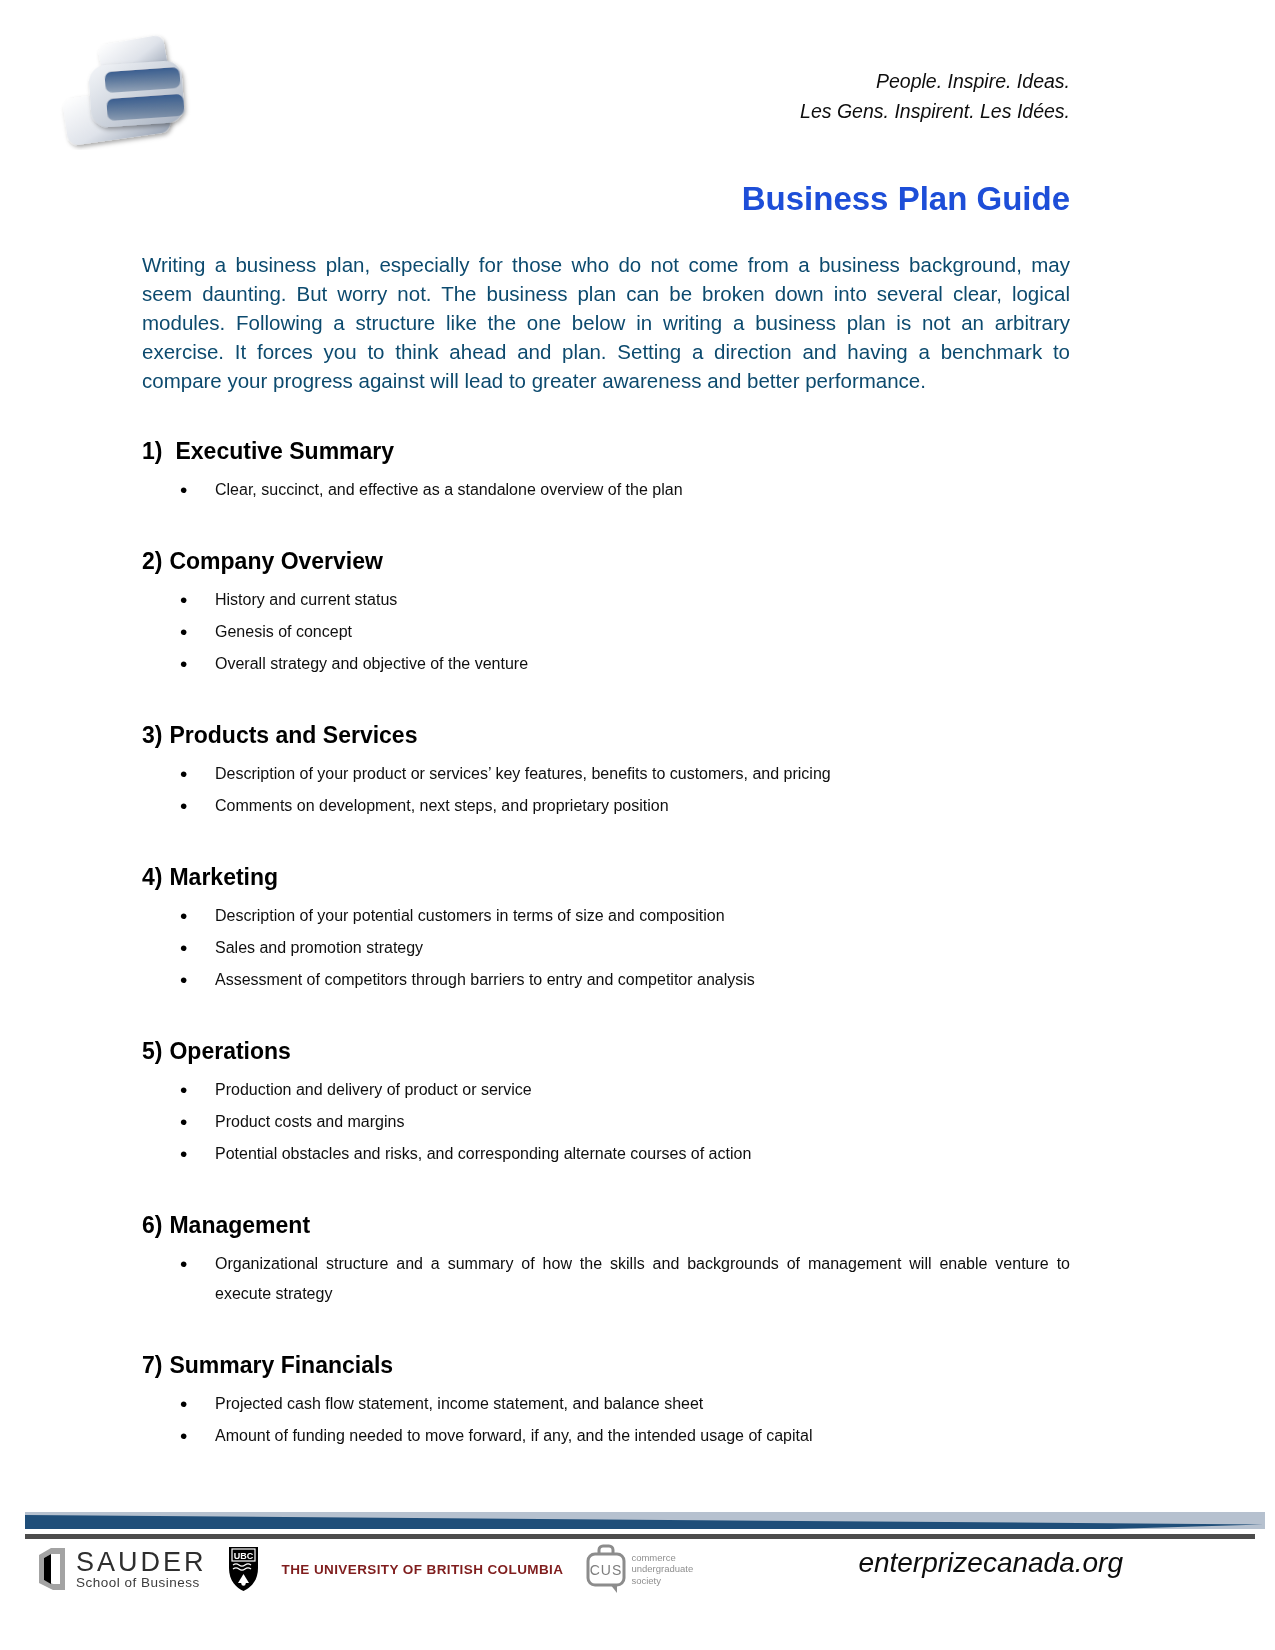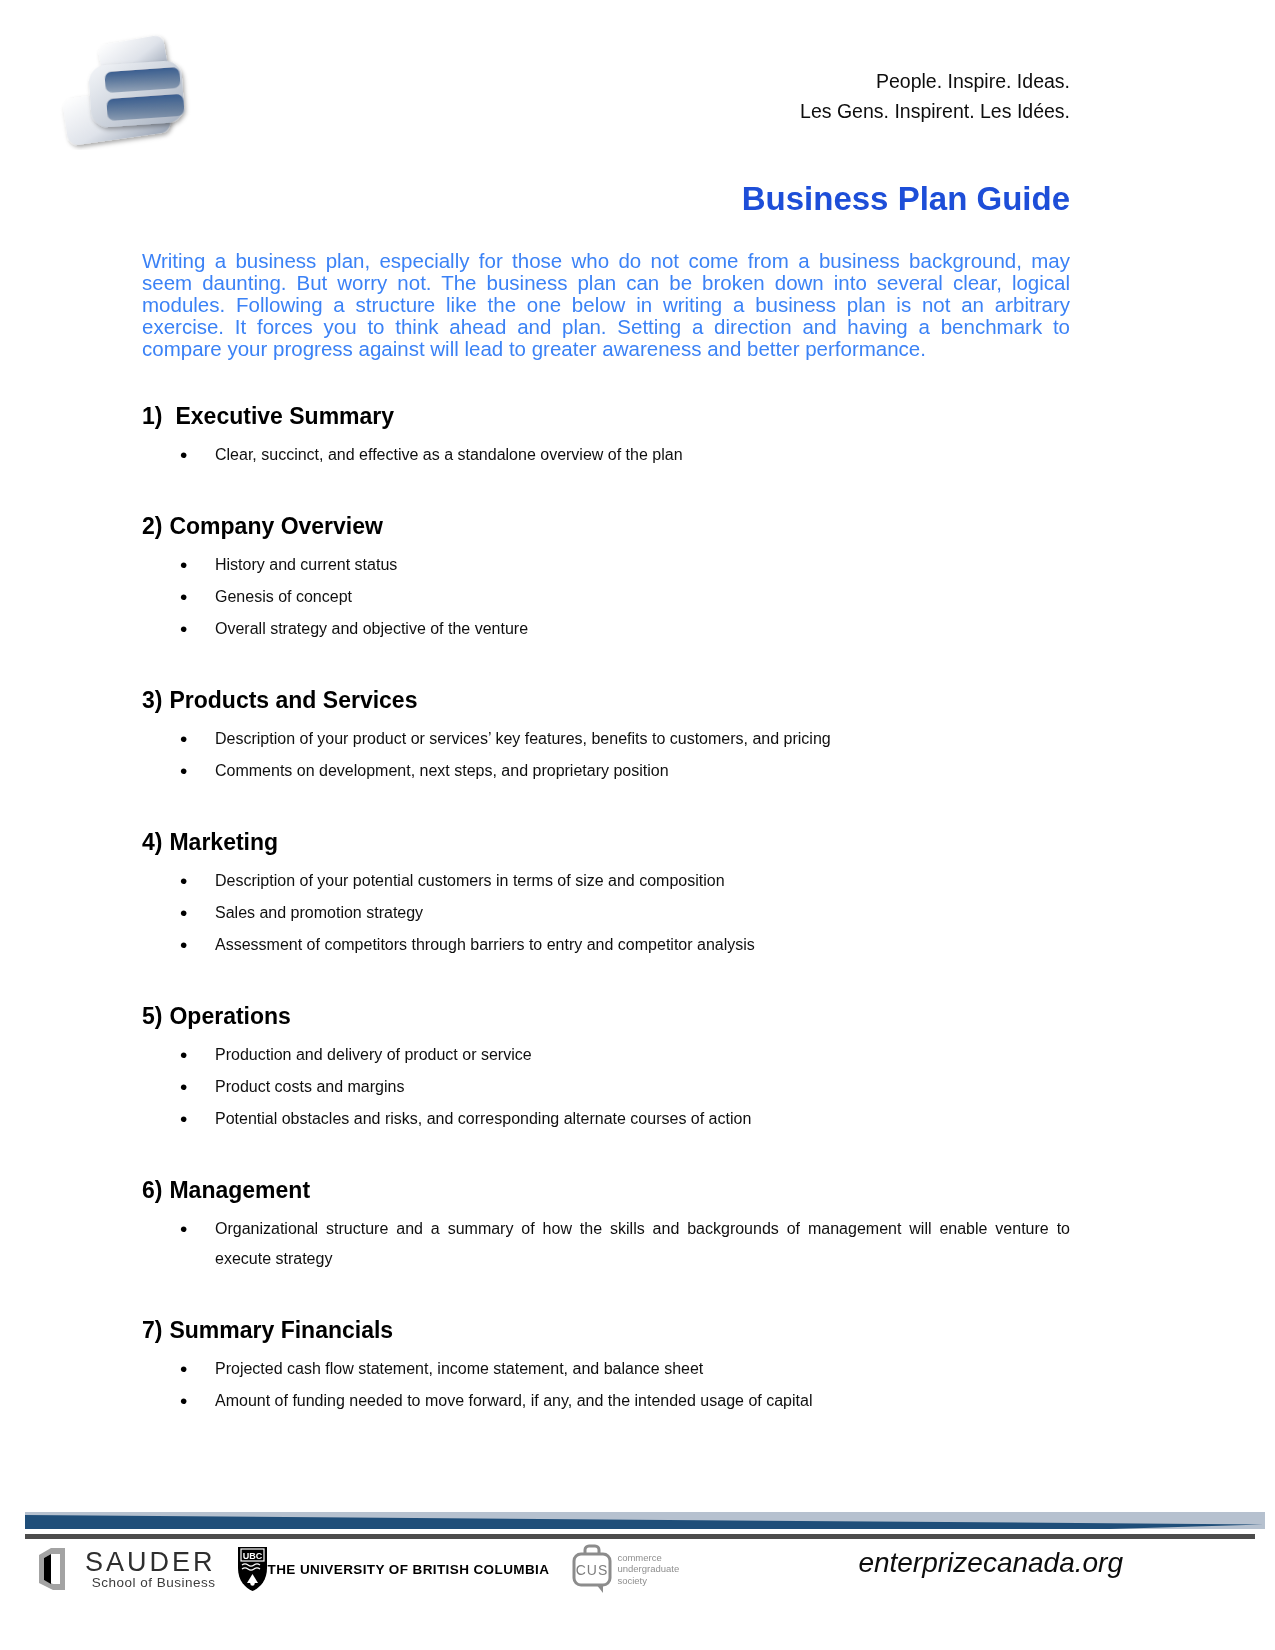--- a/index.html
+++ b/index.html
@@ -6,46 +6,46 @@
   .page{
     position:relative;width:1275px;height:1650px;background:#ffffff;overflow:hidden;
     font-family:"Liberation Sans","DejaVu Sans",sans-serif;color:#111;
   }
   
   .logo{position:absolute;left:60px;top:30px;display:flex;align-items:center;}
   .logo-icon{width:134px;height:120px;flex:0 0 auto;}
   .wordmark{margin-left:14px;white-space:nowrap;display:flex;align-items:baseline;}
   .wordmark .primary{font-size:45px;font-weight:400;letter-spacing:1px;color:#222;}
   .wordmark .secondary{font-size:31px;font-weight:400;letter-spacing:1.5px;color:#3d3d3d;margin-left:13px;}
-  .tagline{position:absolute;right:205px;top:66px;text-align:right;
+  .tagline{position:absolute;right:205px;top:66px;text-align:right;font-style:italic;
            font-size:19.5px;line-height:30px;color:#0d0d0d;}
   
   .content{position:absolute;left:142px;top:172px;width:928px;}
   h1.doc-title{margin:8px 0 0 0;font-size:33px;line-height:38px;font-weight:bold;
                text-align:right;color:#1d4ed8;}
-  p.intro{margin:32px 0 18px 0;font-size:20.5px;line-height:22px;text-align:justify;color:#3b82f6;}
+  p.intro{margin:32px 0 18px 0;font-size:20.5px;line-height:29px;text-align:justify;color:#0c4a6e;}
   .section h2{margin:42px 0 10px 0;font-size:23px;line-height:28px;font-weight:bold;color:#000;}
   .section h2 .num{margin-right:7px;}
   .section.first h2 .num{margin-right:13px;}
   .section ul{margin:0;padding:0;list-style:none;}
   .section li{position:relative;padding-left:73px;font-size:16px;line-height:30px;
               margin:0 0 2px 0;color:#0f0f0f;}
   .section li::before{content:"\2022";position:absolute;left:38px;top:0;font-size:21px;color:#000;}
   .section li.justify{text-align:justify;}
   
   .band{position:absolute;left:25px;top:1512px;width:1240px;height:17px;}
   .band svg{display:block;width:100%;height:100%;}
   .rule{position:absolute;left:25px;top:1534px;width:1230px;height:5px;background:#4c4c4c;}
   .partners{position:absolute;left:38px;top:1543px;display:flex;align-items:center;}
   .partner{display:flex;align-items:center;}
-  .sauder-text{margin-left:19px;text-align:right;}
+  .sauder-text{margin-left:10px;}
   .sauder-name{font-size:27px;letter-spacing:3px;color:#2e2e2e;line-height:26px;}
   .sauder-sub{font-size:13.5px;letter-spacing:0.5px;color:#3c3c3c;line-height:15px;}
   .ubc{margin-left:22px;}
-  .ubc-label{margin-left:1px;font-size:13.5px;font-weight:bold;letter-spacing:0.4px;color:#000000;}
+  .ubc-label{margin-left:24px;font-size:13.5px;font-weight:bold;letter-spacing:0.4px;color:#7f1d1d;}
   .cus{margin-left:22px;}
   .cus-text{margin-left:4px;font-size:9.5px;line-height:11.5px;color:#8f8f8f;}
   .website{position:absolute;right:152px;top:1547px;font-style:italic;font-size:28px;color:#0d0d0d;}
 </style>
 </head>
 <body>
 
 <div class="page">
 
   <div class="logo">

